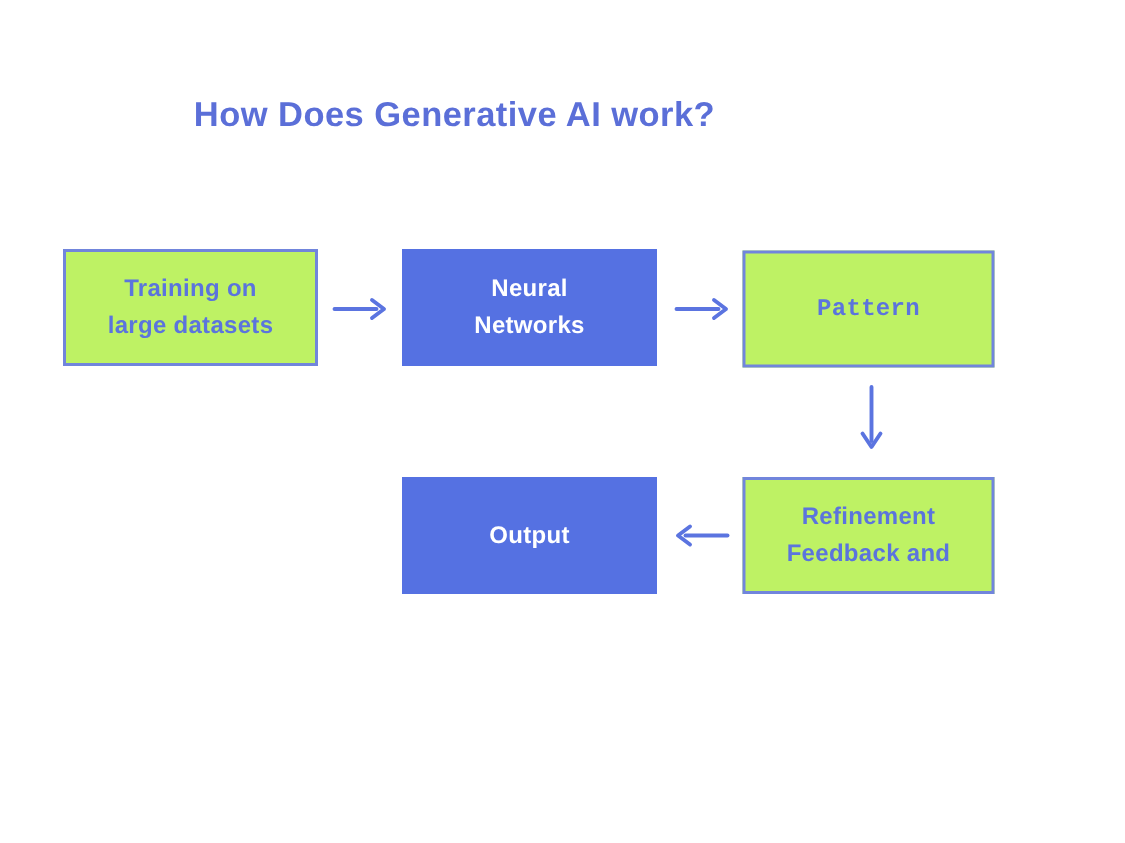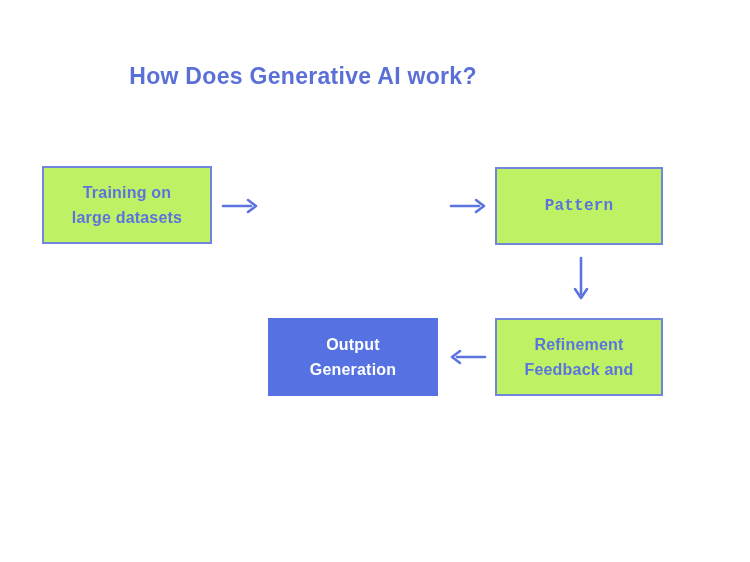--- a/index.html
+++ b/index.html
@@ -42,38 +42,41 @@
   <div class="node outlined n-training">
     <span>Training on</span>
     <span>large datasets</span>
   </div>
 
   <svg class="arrow a1" width="38" height="18">
     <line x1="2" y1="9" x2="30" y2="9" stroke="#5b74e0" stroke-width="2.6" stroke-linecap="round"></line>
     <polyline points="27,3 35,9 27,15" fill="none" stroke="#5b74e0" stroke-width="2.6" stroke-linecap="round" stroke-linejoin="round"></polyline>
   </svg>
 
+  <div class="node filled n-neural">
+    <span>Neural</span>
+    <span>Networks</span>
+  </div>
 
   <svg class="arrow a2" width="38" height="18">
     <line x1="2" y1="9" x2="30" y2="9" stroke="#5b74e0" stroke-width="2.6" stroke-linecap="round"></line>
     <polyline points="27,3 35,9 27,15" fill="none" stroke="#5b74e0" stroke-width="2.6" stroke-linecap="round" stroke-linejoin="round"></polyline>
   </svg>
 
   <div class="node outlined n-pattern">
     <span>Pattern</span>
   </div>
 
   <svg class="arrow a3" width="18" height="46">
     <line x1="9" y1="2" x2="9" y2="38" stroke="#5b74e0" stroke-width="2.6" stroke-linecap="round"></line>
     <polyline points="3,33 9,42 15,33" fill="none" stroke="#5b74e0" stroke-width="2.6" stroke-linecap="round" stroke-linejoin="round"></polyline>
   </svg>
 
   <div class="node filled n-output">
     <span>Output</span>
-    <span>Generation</span>
   </div>
 
   <svg class="arrow a4" width="38" height="18">
     <line x1="36" y1="9" x2="8" y2="9" stroke="#5b74e0" stroke-width="2.6" stroke-linecap="round"></line>
     <polyline points="11,3 3,9 11,15" fill="none" stroke="#5b74e0" stroke-width="2.6" stroke-linecap="round" stroke-linejoin="round"></polyline>
   </svg>
 
   <div class="node outlined n-feedback">
     <span>Refinement</span>
     <span>Feedback and</span>

